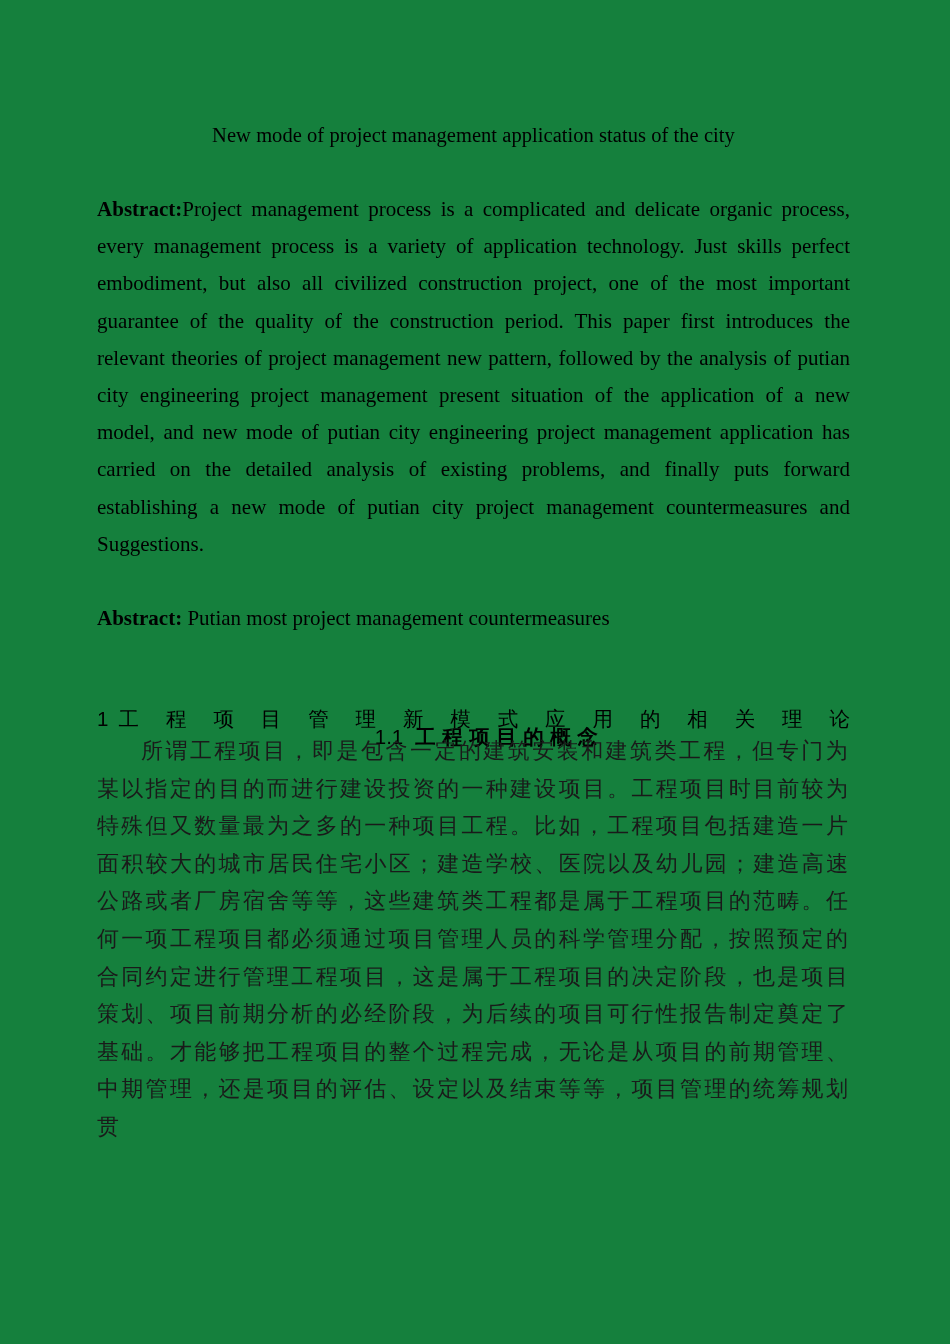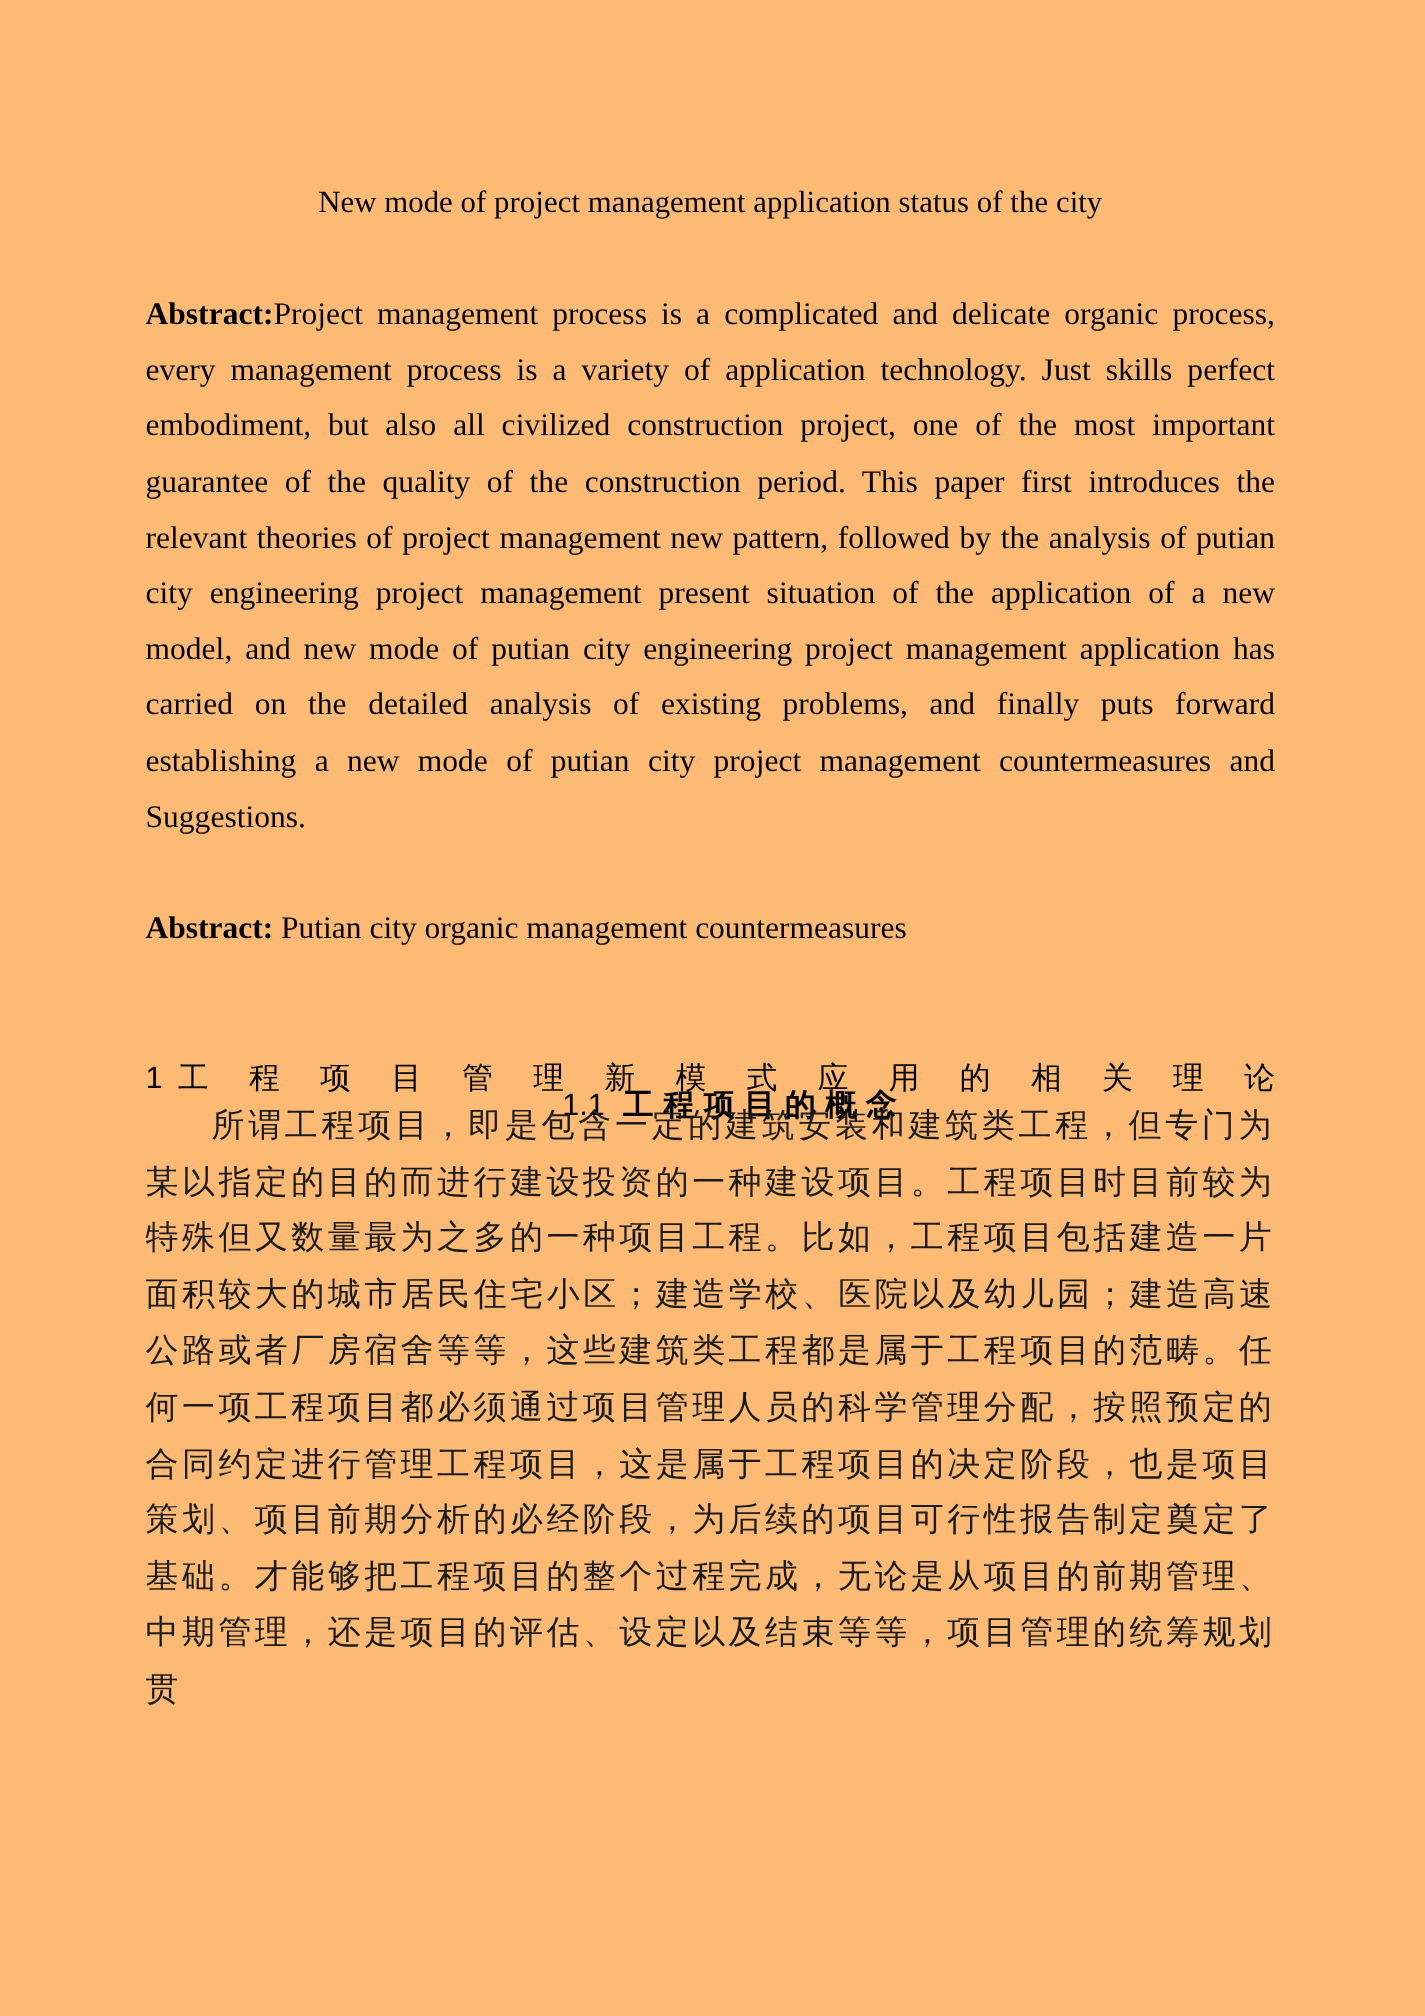--- a/index.html
+++ b/index.html
@@ -16,21 +16,21 @@
     color: #000000;
     -webkit-font-smoothing: antialiased;
   }
 
   .page {
     position: absolute;
     left: 0;
     top: 0;
     width: 950px;
     height: 1344px;
-    background: #fdba74;
+    background: #15803d;
   }
 
   
   .content {
     position: absolute;
     left: 97px;
     top: 0;
     width: 753px;
   }
 
@@ -150,21 +150,21 @@
 <div class="page">
   <div class="content">
 
     <h1 class="doc-title">New mode of project management application status of the city</h1>
 
     <p class="abstract-block">
       <span class="abstract-label">Abstract:</span><span class="abstract-text">Project management process is a complicated and delicate organic process, every management process is a variety of application technology. Just skills perfect embodiment, but also all civilized construction project, one of the most important guarantee of the quality of the construction period. This paper first introduces the relevant theories of project management new pattern, followed by the analysis of putian city engineering project management present situation of the application of a new model, and new mode of putian city engineering project management application has carried on the detailed analysis of existing problems, and finally puts forward establishing a new mode of putian city project management countermeasures and Suggestions.</span>
     </p>
 
     <p class="keywords-block">
-      <span class="keywords-label">Abstract:</span><span class="keywords-text"> Putian city organic management countermeasures</span>
+      <span class="keywords-label">Abstract:</span><span class="keywords-text"> Putian most project management countermeasures</span>
     </p>
 
     <h2 class="cn-h1" style="text-align-last: justify; white-space: normal;">
       <span class="num">1</span><span class="h1-text"><span>工</span> <span>程</span> <span>项</span> <span>目</span> <span>管</span> <span>理</span> <span>新</span> <span>模</span> <span>式</span> <span>应</span> <span>用</span> <span>的</span> <span>相</span> <span>关</span> <span>理</span> <span>论</span> </span>
     </h2>
 
     <h3 class="cn-h2">
       <span class="num">1.1</span><span class="h2-text">工程项目的概念</span>
     </h3>
 

